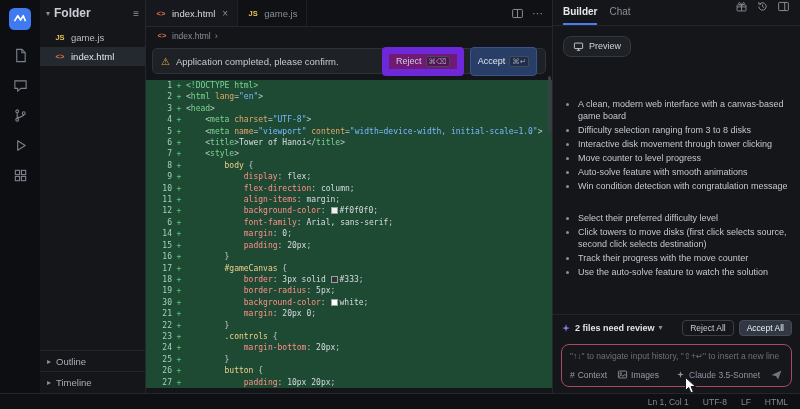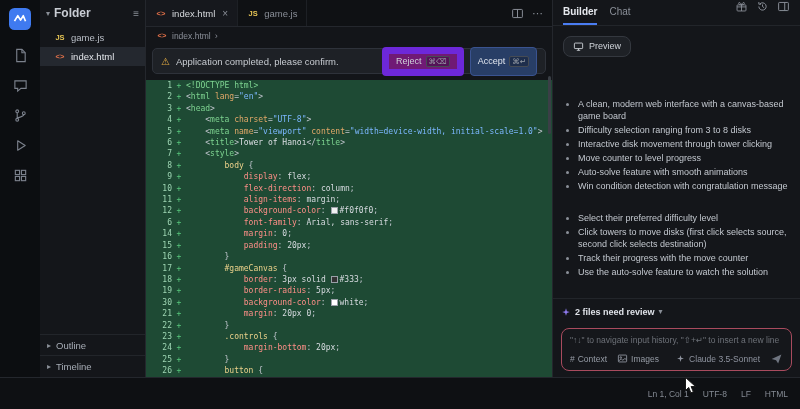--- a/index.html
+++ b/index.html
@@ -84,21 +84,21 @@
 
   .composer { flex:none; margin:4px 8px 6px; border:1px solid #a94b5e; border-radius:8px; background:#15171b; padding:6px 8px 5px; display:flex; flex-direction:column; gap:7px; }
   .chat-input { background:transparent; border:none; outline:none; width:100%; font-size:8.5px; color:#d3d6db; font-family:"Liberation Sans", sans-serif; }
   .chat-input::placeholder { color:#6d7178; }
   .composer-toolbar { display:flex; align-items:center; gap:10px; font-size:8.5px; color:#969ca6; }
   .chip { display:flex; align-items:center; gap:3px; cursor:pointer; }
   .model-select { margin-left:auto; display:flex; align-items:center; gap:4px; cursor:pointer; color:#8f94a0; }
   .send-btn { color:#6f7580; cursor:pointer; display:flex; align-items:center; }
 
   
-  .status-bar { height:32px; flex:none; background:#0e1013; border-top:1px solid #24272d; display:flex; align-items:center; justify-content:flex-end; gap:14px; padding:0 12px; font-size:8.5px; color:#858b94; }
+  .status-bar { height:16px; flex:none; background:#0e1013; border-top:1px solid #24272d; display:flex; align-items:center; justify-content:flex-end; gap:14px; padding:0 12px; font-size:8.5px; color:#858b94; }
   .status-item { cursor:pointer; white-space:nowrap; }
 
   .mouse-cursor { position:absolute; left:684px; top:376px; z-index:50; pointer-events:none; }
 </style>
 </head>
 <body>
 
 <div class="app">
   <div class="main">
 
@@ -302,20 +302,24 @@
       </div>
 
       <div class="review-bar">
         <span class="review-star">
             <svg width="10" height="10" viewBox="0 0 16 16">
               <path d="M8 2l1.4 4.6L14 8l-4.6 1.4L8 14 6.6 9.4 2 8l4.6-1.4z" fill="currentColor"></path>
             </svg>
           </span>
         <span class="review-text">2 files need review</span>
         <span class="review-caret">▾</span>
+        <span class="review-btns">
+          <span class="rbtn reject">Reject All</span>
+          <span class="rbtn accept">Accept All</span>
+        </span>
       </div>
 
       <div class="composer">
         <input class="chat-input" placeholder="&quot;↑↓&quot; to navigate input history, &quot;⇧+↵&quot; to insert a new line" style="">
         <div class="composer-toolbar">
           <span class="chip">
             <span>#</span>
             <span>Context</span>
           </span>
           <span class="chip">

